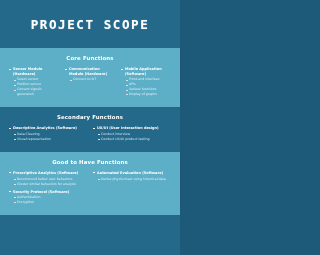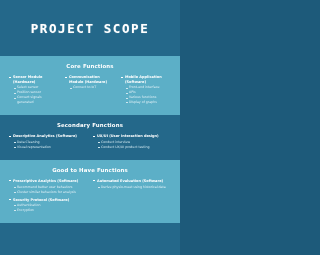--- a/index.html
+++ b/index.html
@@ -18,21 +18,21 @@
   .poster {
     position: relative;
     width: 180px;
     height: 255px;
     background: #24688a;
     overflow: hidden;
   }
 
   
   .title-band {
-    height: 56px;
+    height: 48px;
     background: #24688a;
     display: flex;
     align-items: center;
     justify-content: center;
   }
   .poster-title {
     font-family: "DejaVu Sans Mono", monospace;
     font-size: 12.5px;
     letter-spacing: 1.6px;
     font-weight: 700;

